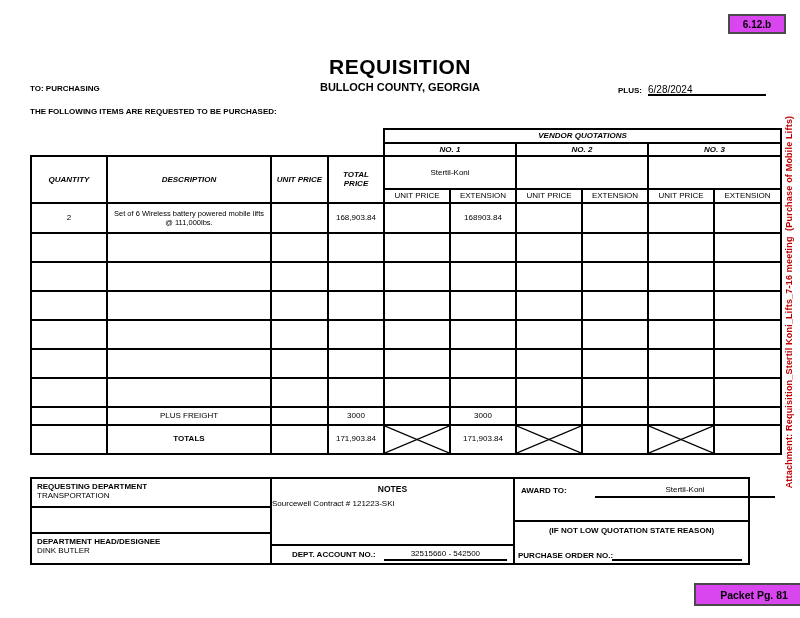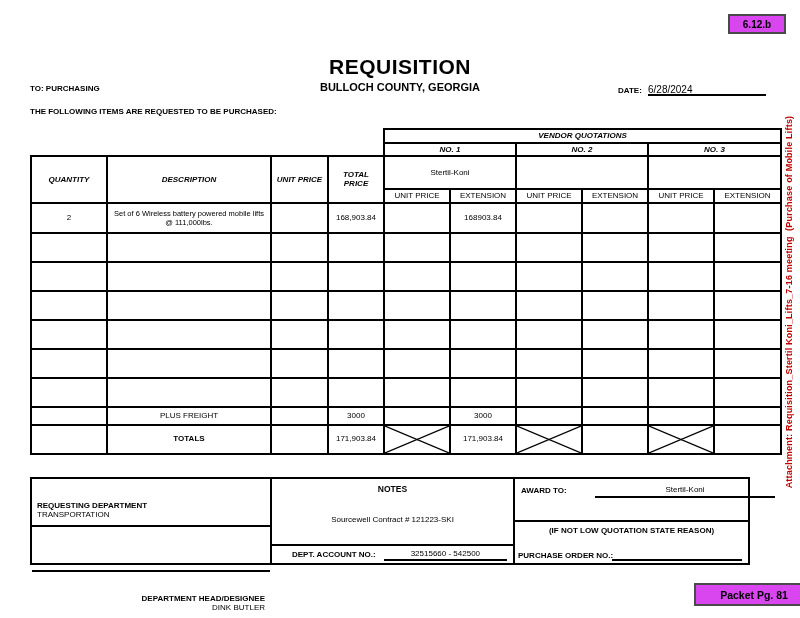--- a/index.html
+++ b/index.html
@@ -56,27 +56,27 @@
   td.b { font-weight: bold; }
   td.xcell { position: relative; padding: 0; }
   td.xcell svg { position:absolute; left:0; top:0; width:100%; height:100%; display:block; }
   td.xcell line { stroke:#000; stroke-width:1.2; vector-effect: non-scaling-stroke; }
 
   
   .fbox { position:absolute; border: 2px solid #000; background:#fff; }
   .left-box  { left:30px;  top:477px; width:242px; height:88px; }
   .mid-box   { left:270px; top:477px; width:245px; height:88px; }
   .right-box { left:513px; top:477px; width:237px; height:88px; }
-  .lb-cell { padding: 3px 5px; font-size:8px;margin-top:19px; }
+  .lb-cell { padding: 3px 5px; font-size:8px; }
   .lb-cell .lbl { font-weight:bold; }
   .lb-row1 { height:29px; border-bottom:2px solid #000; }
   .lb-row2 { height:26px; border-bottom:2px solid #000; }
-  .lb-row3 { height:27px;text-align:right; }
+  .lb-row3 { height:27px; }
   .notes-label { left:0; top:5px; width:100%; text-align:center; font-size:8.5px; font-weight:bold; }
-  .notes-value { left:0; top:36px; width:100%; text-align:center; font-size:8px; }
+  .notes-value { left:0; top:20px; width:100%; font-size:8px; }
   .acct-row { position:absolute; left:0; bottom:0; width:100%; height:19px; border-top:2px solid #000; display:flex; align-items:center; font-size:8px; }
   .acct-label { font-weight:bold; padding-left:20px; white-space:nowrap; }
   .acct-value { flex:1; text-align:center; margin:0 6px 0 8px; border-bottom:2px solid #000; padding-bottom:1px; }
   .award-label { left:6px; top:7px; font-size:8px; font-weight:bold; }
   .award-value { left:80px; top:2px; width:180px; height:17px; font-size:8px; text-align:center; border-bottom:2px solid #000; padding-top:4px; }
   .rb-divider { left:0; top:41px; width:100%; border-top:2px solid #000; height:0; }
   .reason-note { left:0; top:47px; width:100%; text-align:center; font-size:8px; font-weight:bold; }
   .po-label { left:3px; top:72px; font-size:8px; font-weight:bold; }
   .po-underline { right:6px; top:70px; width:130px; height:12px; border-bottom:2px solid #000; }
 
@@ -97,21 +97,21 @@
 
 <div class="page">
 
   <div class="badge badge-top">
     <span>6.12.b</span>
   </div>
 
   <div class="abs title">REQUISITION</div>
   <div class="abs subtitle">BULLOCH COUNTY, GEORGIA</div>
   <div class="abs to-line">TO: PURCHASING</div>
-  <div class="abs date-label">DATE:</div>
+  <div class="abs date-label">PLUS:</div>
   <div class="abs date-value">6/28/2024</div>
   <div class="abs instruction">THE FOLLOWING ITEMS ARE REQUESTED TO BE PURCHASED:</div>
 
   <table class="req">
     <colgroup>
       <col style="width:76px">
         <col style="width:164px">
         <col style="width:57px">
         <col style="width:56px">
       <col style="width:66px">

